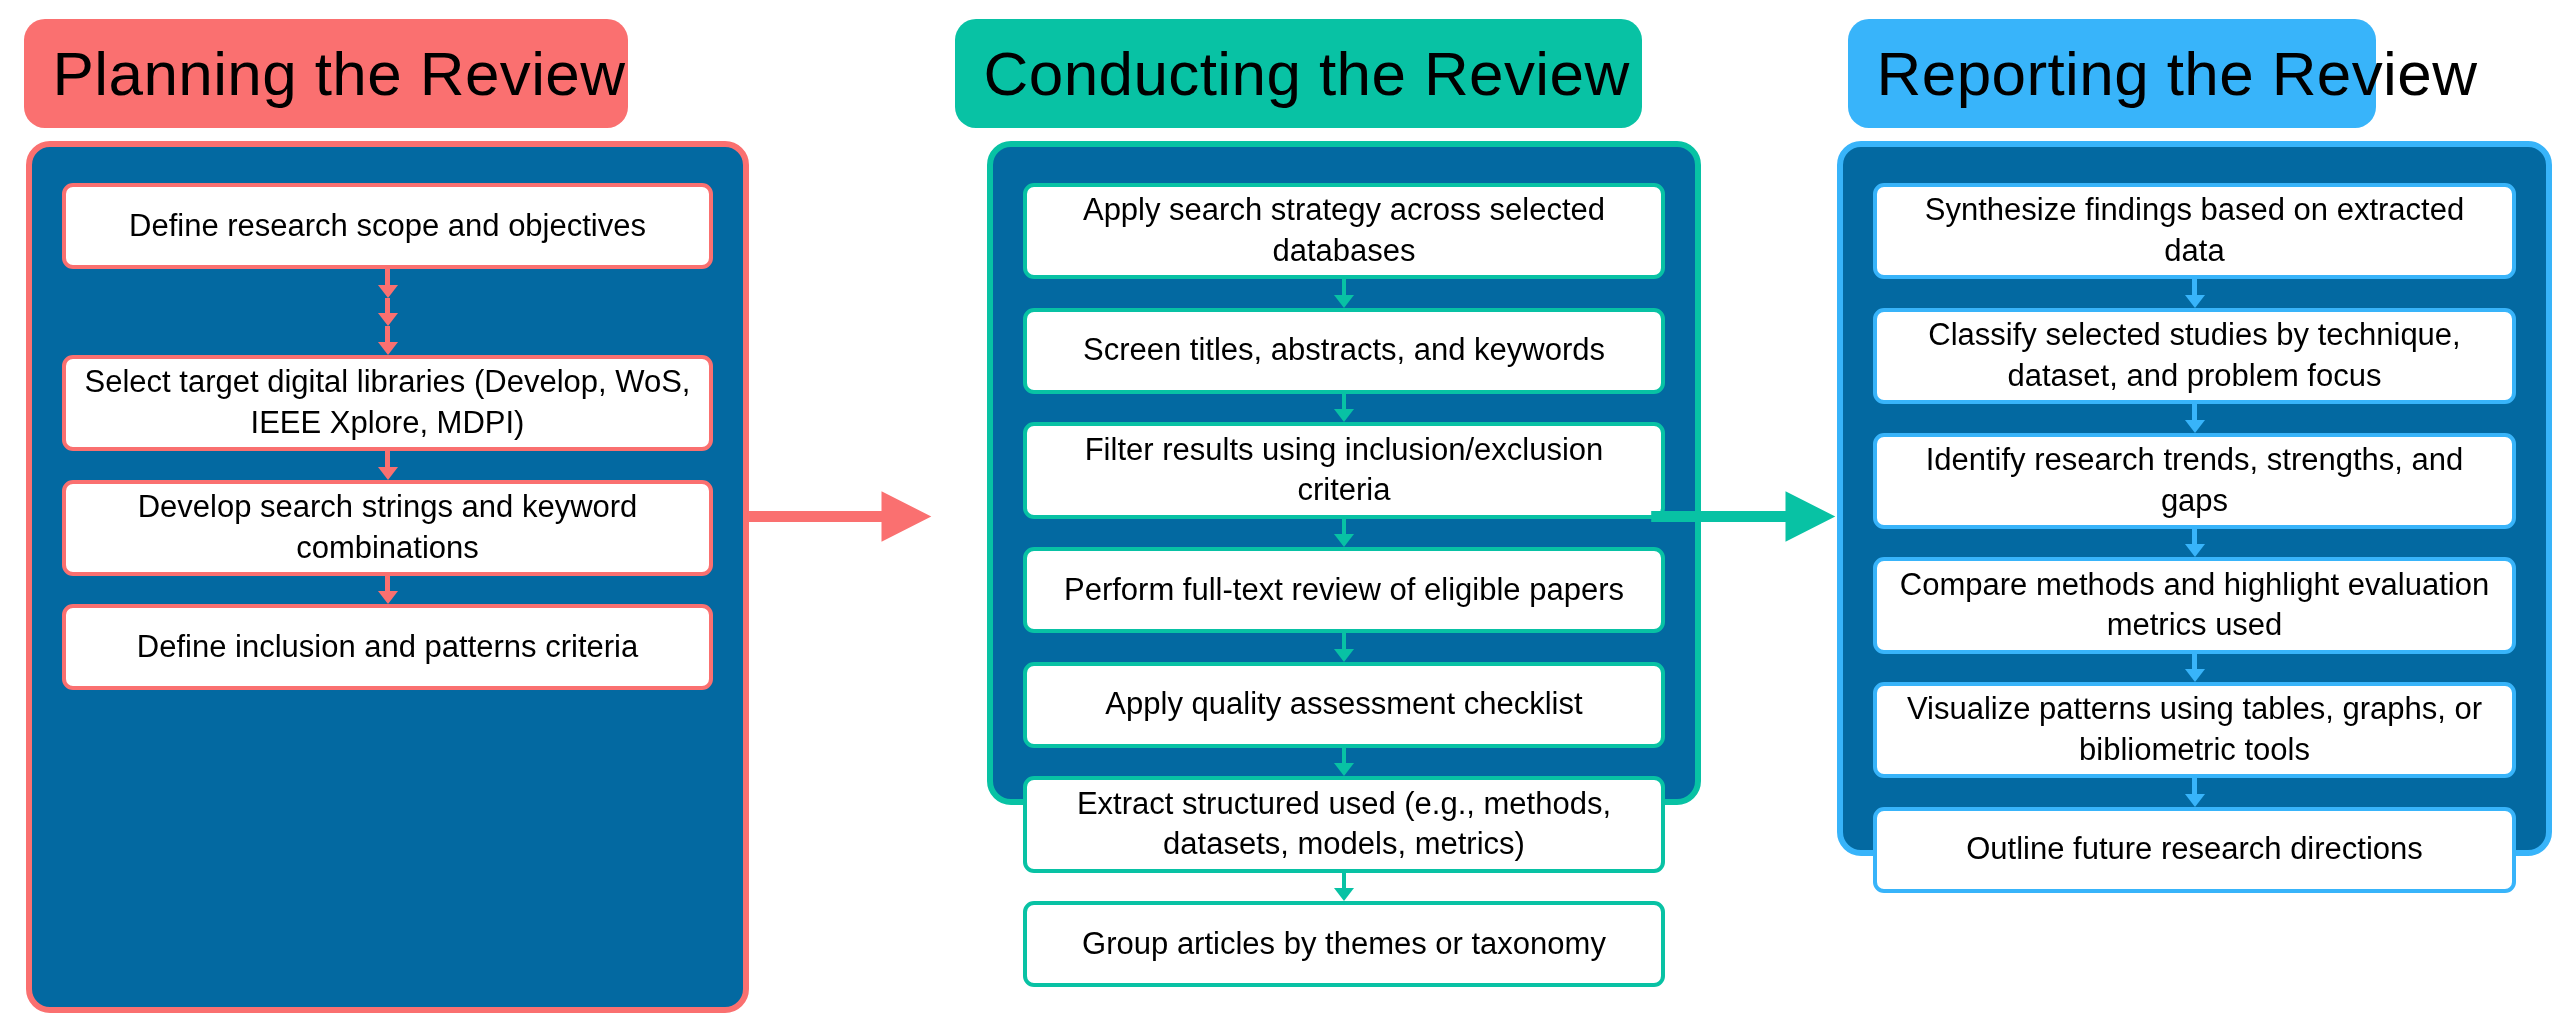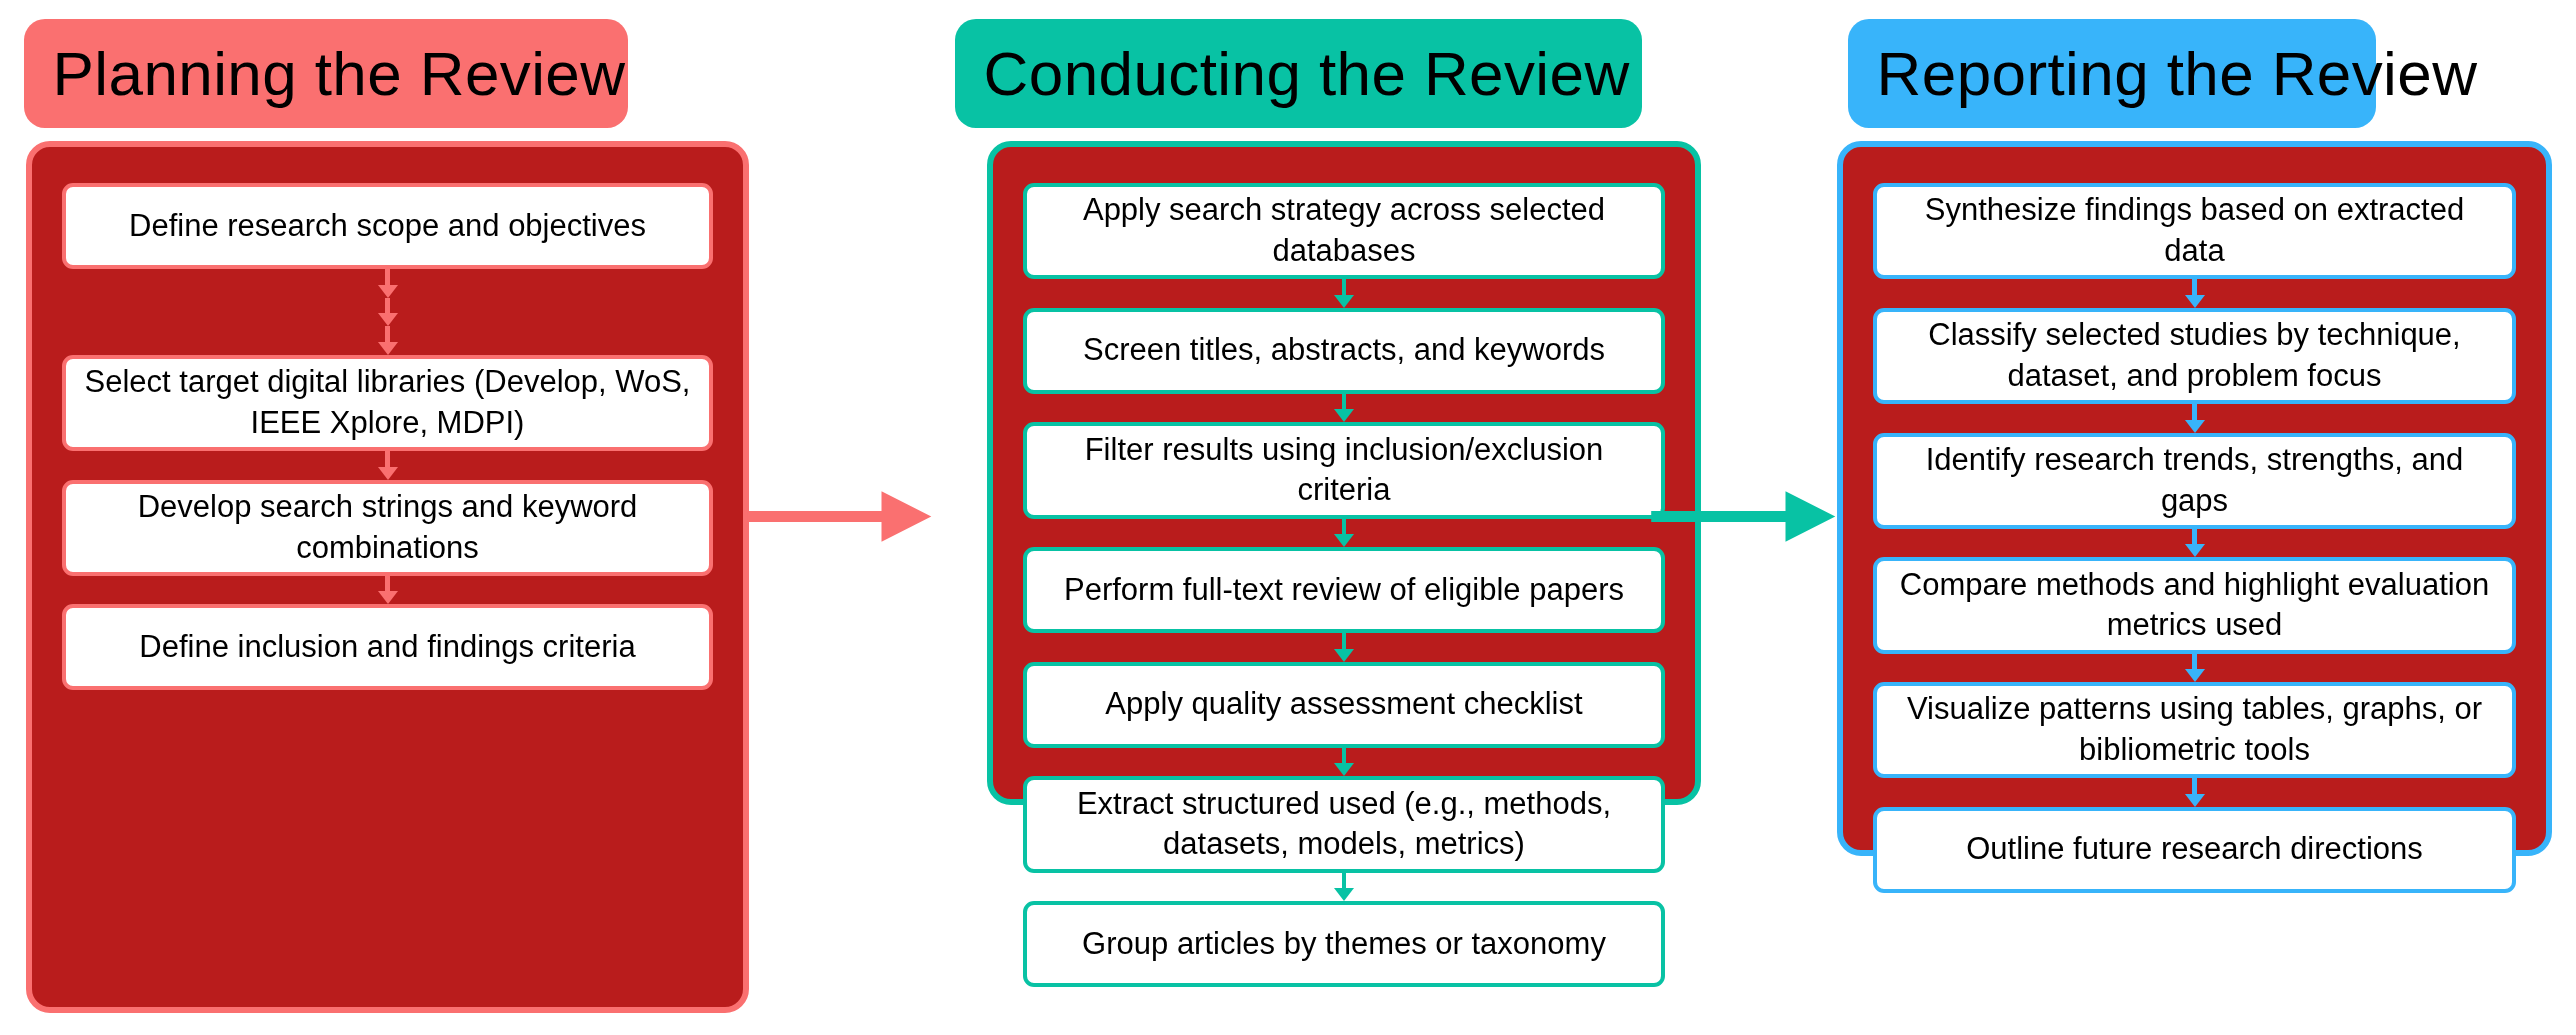--- a/index.html
+++ b/index.html
@@ -25,21 +25,21 @@
     font-weight:500;
     letter-spacing:0.4px;
     white-space:nowrap;
     color:#000000;
   }
   .container {
     position:absolute;
     top:141px;
     border:6.3px solid var(--accent);
     border-radius:24px;
-    background:#b91c1c;
+    background:#0369a1;
   }
   .steps {
     display:flex;
     flex-direction:column;
     padding:36px 30px 0 30px;
     width:100%;
   }
   .step {
     border:4.8px solid var(--accent);
     border-radius:11px;
@@ -95,21 +95,21 @@
         <div class="step">Select target digital libraries (Develop, WoS, IEEE Xplore, MDPI)</div>
         <div class="step-arrow">
           <div class="shaft"></div>
           <div class="head"></div>
         </div>
         <div class="step">Develop search strings and keyword combinations</div>
         <div class="step-arrow">
           <div class="shaft"></div>
           <div class="head"></div>
         </div>
-        <div class="step">Define inclusion and findings criteria</div>
+        <div class="step">Define inclusion and patterns criteria</div>
       </div>
   </div>
 </section>
 
 <section class="phase" style="--accent: #08C2A4;">
   <div class="banner" style="left:927px; width:687px;margin-left:28px;">Conducting the Review</div>
   <div class="container" style="left:987px; width:714px; height:664px;">
     <div class="steps">
         <div class="step">Apply search strategy across selected databases</div>
         <div class="step-arrow">

